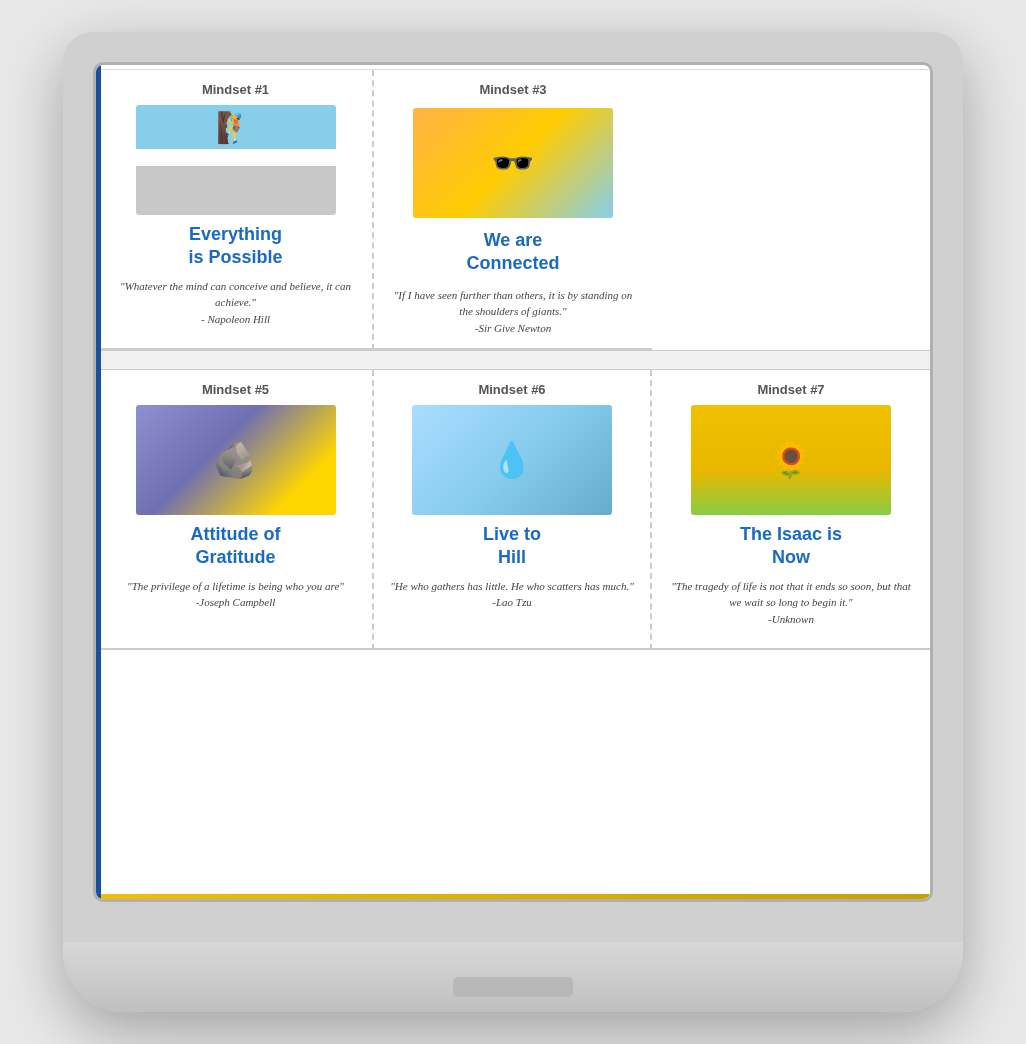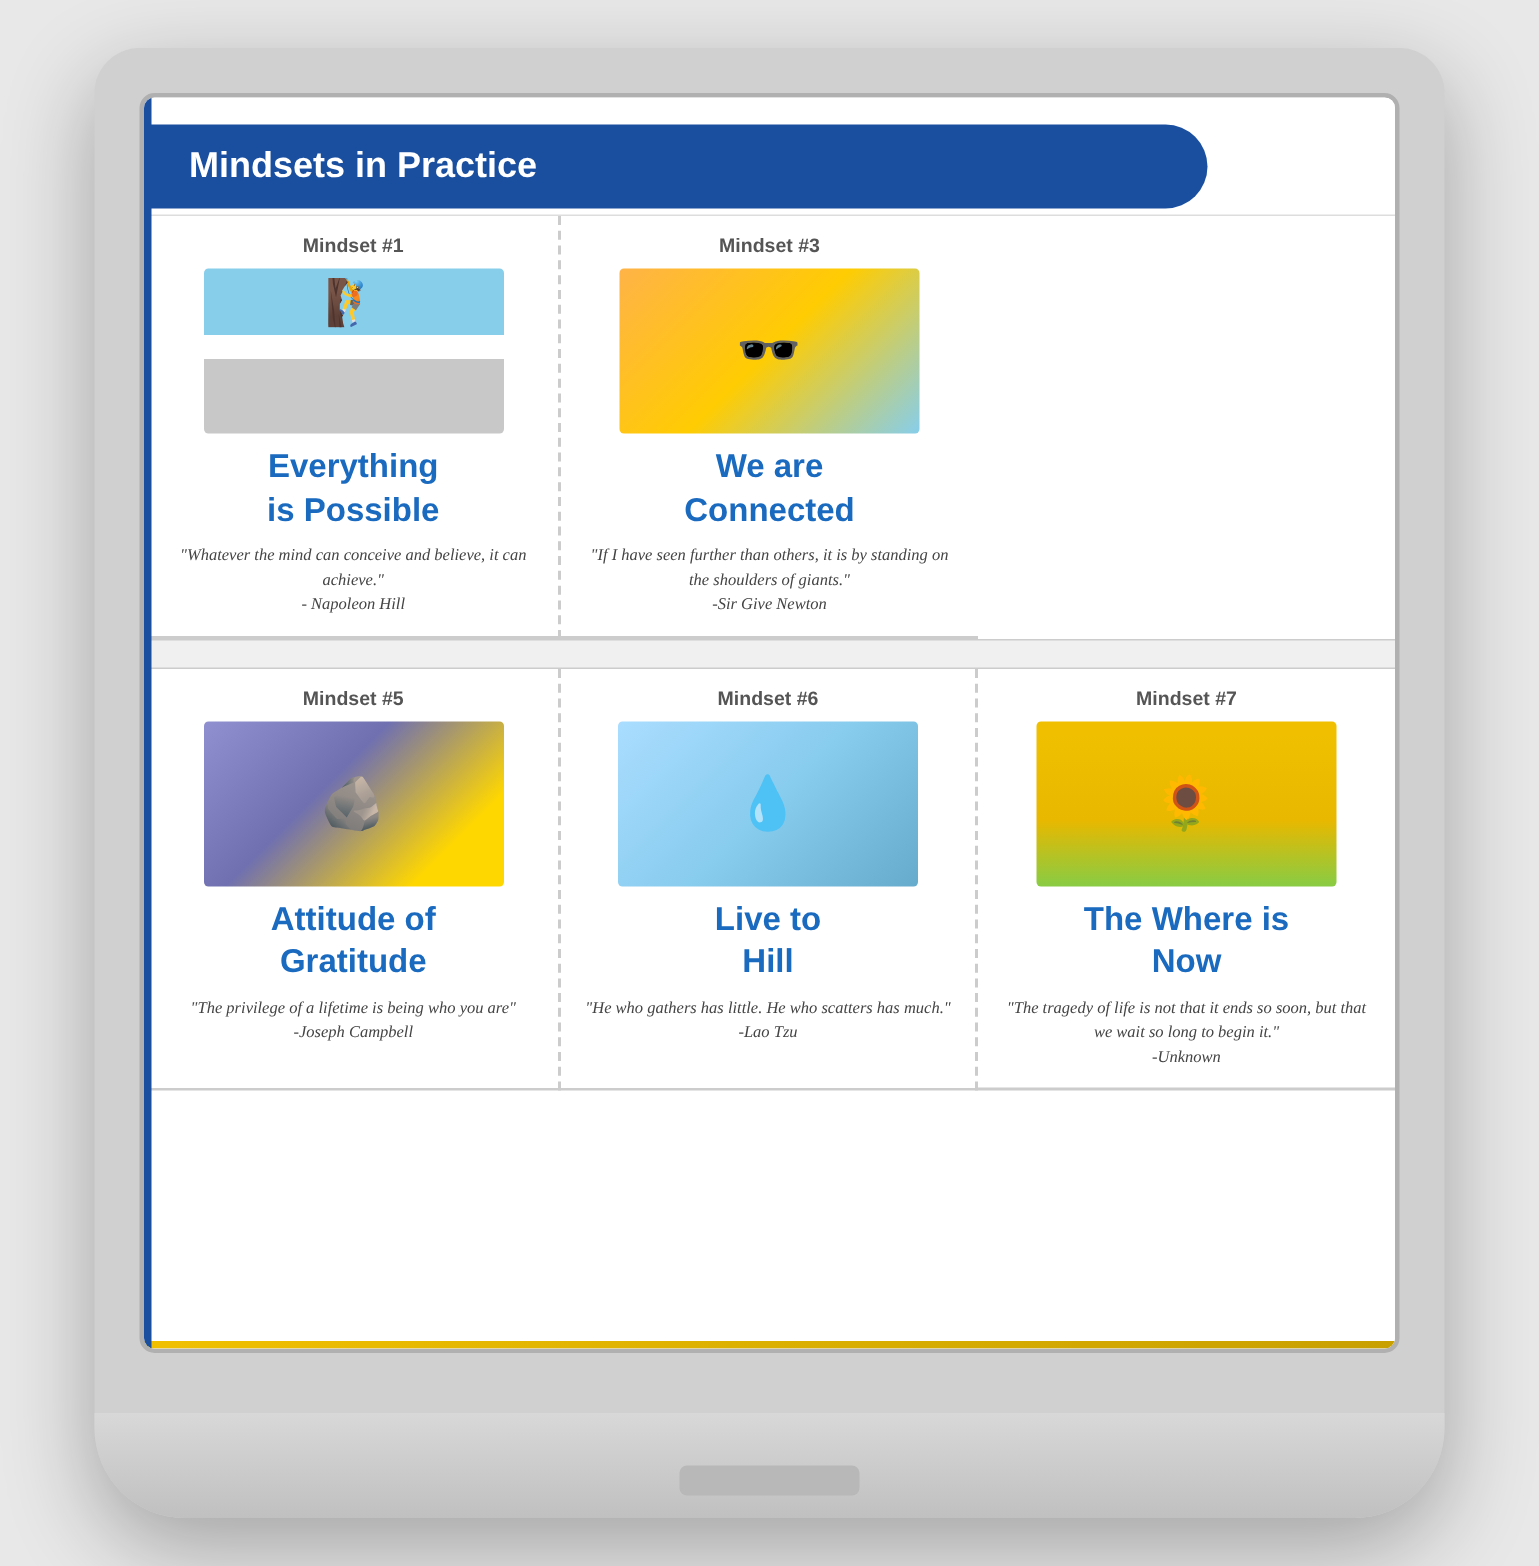--- a/index.html
+++ b/index.html
@@ -183,21 +183,21 @@
       content: '🌻';
       position: absolute;
       top: 50%;
       left: 50%;
       transform: translate(-50%, -50%);
       font-size: 35px;
     }
 
     .mindset-title {
       color: #1a6abf;
-      font-size: 22px;
+      font-size: 18px;
       font-weight: bold;
       font-family: Arial, sans-serif;
       margin-bottom: 8px;
       line-height: 1.3;
     }
 
     .mindset-quote {
       font-size: 11px;
       color: #444;
       font-style: italic;
@@ -213,23 +213,20 @@
   </style>
 </head>
 <body>
 
 <div class="laptop-outer">
   <div class="laptop-screen">
     <div class="screen-content">
 
       <div style="position:absolute; left:0; top:0; bottom:0; width:5px; background:#1a4fa0; z-index:10;"></div>
 
-      <div class="header-bar">
-        <h1>Mindsets in Practice</h1>
-      </div>
 
       <div class="grid-section" style="border-top: 1px solid #ddd; margin-top:4px;">
         <div class="mindset-cell" style="border-left: 3px solid #14b8a6;">
           <div class="mindset-label">Mindset #1</div>
           <div class="mindset-image img-mountain" style="width:200px;height:110px;border-radius:3px;margin-bottom:8px;display:flex;align-items:center;justify-content:center;font-size:40px;"></div>
           <div class="mindset-title">
             <span>Everything</span><br>
             <span>is Possible</span>
           </div>
           <div class="mindset-quote">
@@ -279,21 +276,21 @@
           <div class="mindset-quote">
             <span>"He who gathers has little. He who scatters has much."</span><br>
             <span>-Lao Tzu</span>
           </div>
         </div>
 
         <div class="mindset-cell" style="border-right:none;">
           <div class="mindset-label">Mindset #7</div>
           <div class="mindset-image img-field" style="width:200px;height:110px;border-radius:3px;margin-bottom:8px;display:flex;align-items:center;justify-content:center;font-size:40px;"></div>
           <div class="mindset-title">
-            <span>The Where is</span><br>
+            <span>The Isaac is</span><br>
             <span>Now</span>
           </div>
           <div class="mindset-quote">
             <span>"The tragedy of life is not that it ends so soon, but that we wait so long to begin it."</span><br>
             <span>-Unknown</span>
           </div>
         </div>
       </div>
 
       <div style="height:5px; background:linear-gradient(90deg, #f0c000, #c8a000); margin-top:auto; position:absolute; bottom:0; left:0; right:0;"></div>

